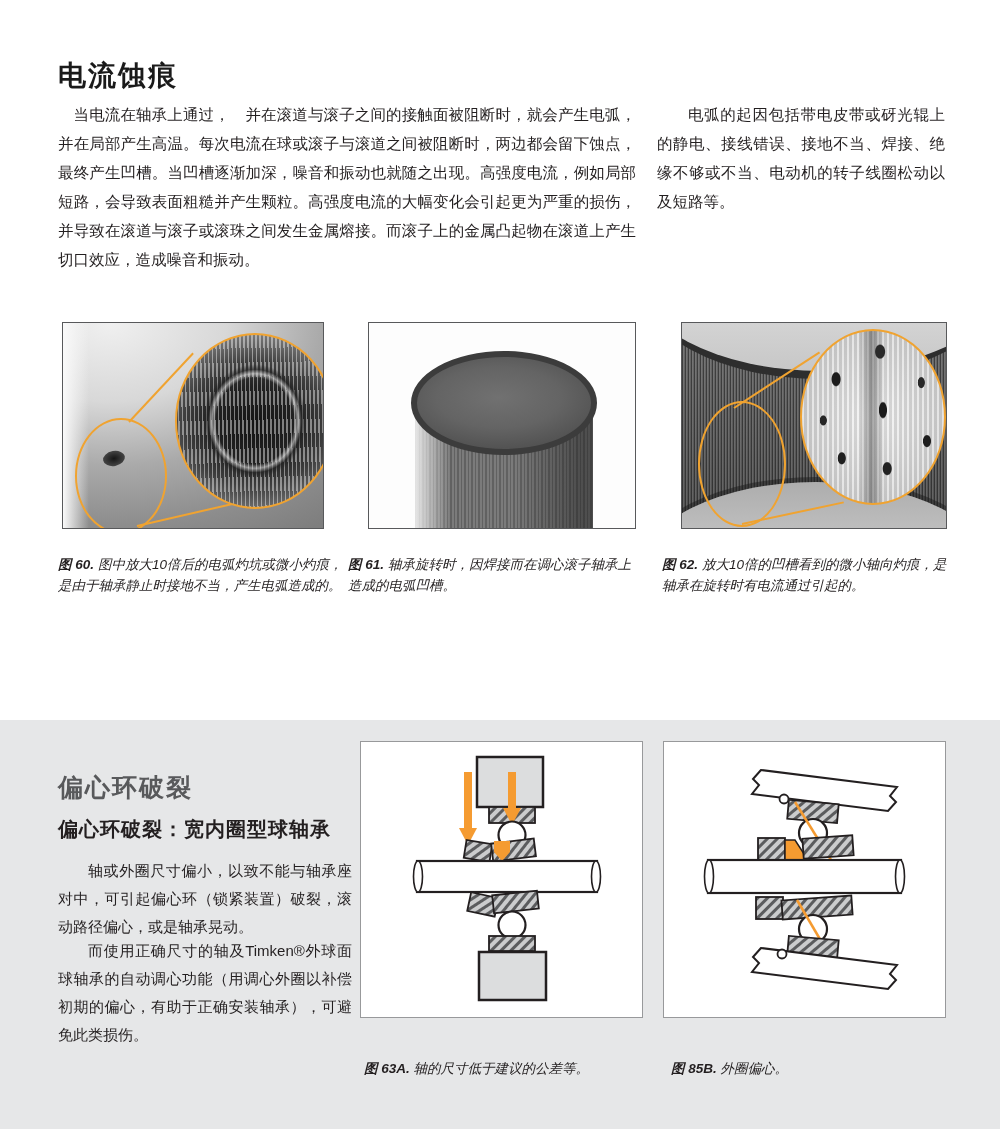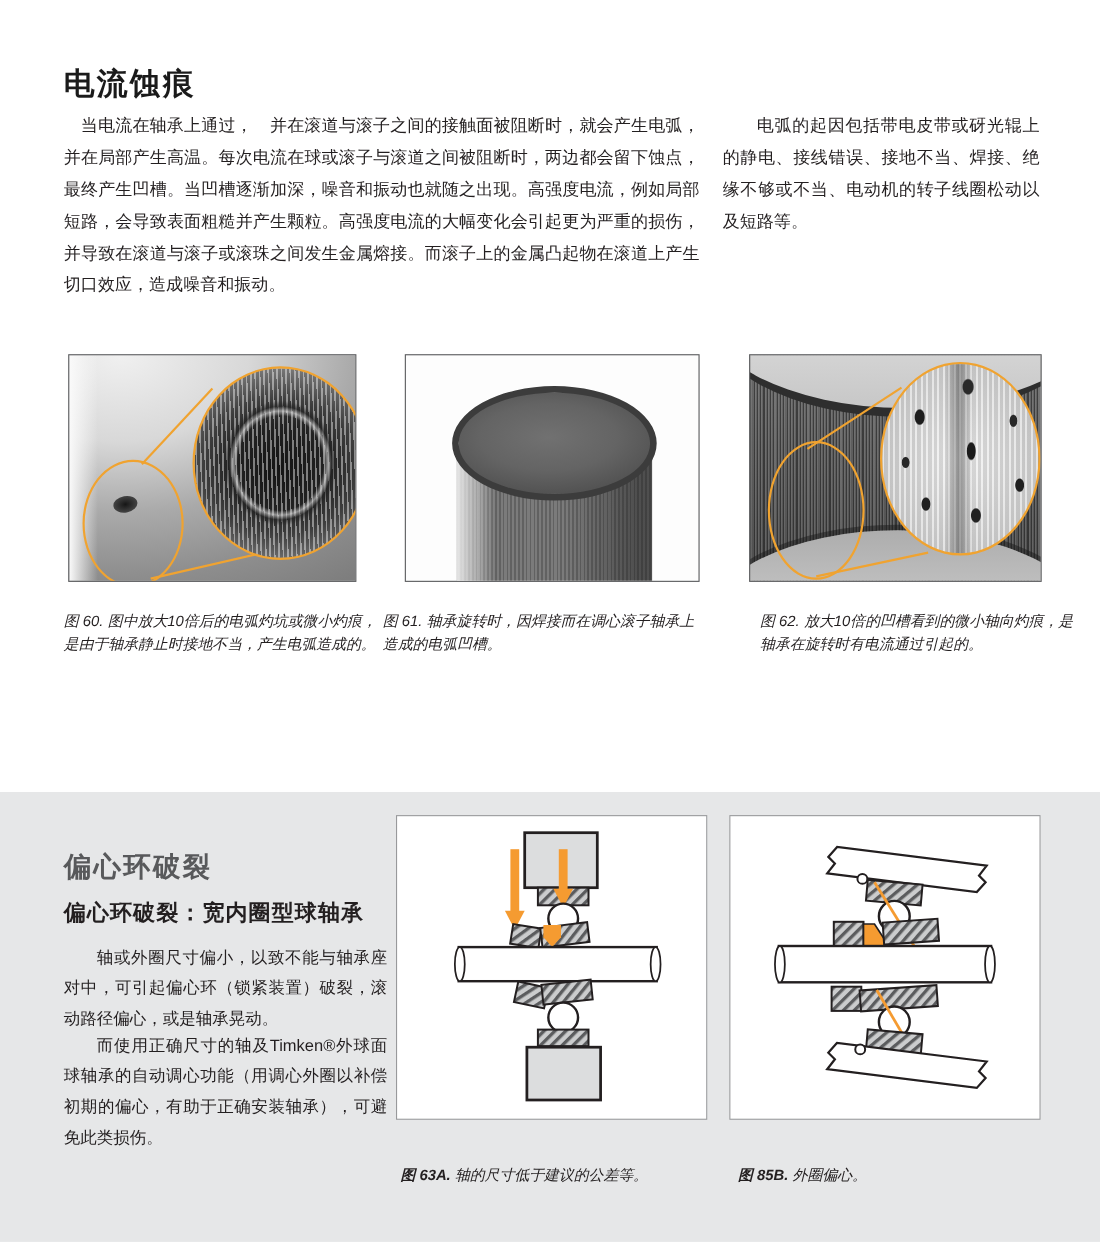--- a/index.html
+++ b/index.html
@@ -86,24 +86,24 @@
   }
   
   .arc{border-radius:50%;}
   #p62-top-dark{left:-44px;top:-142px;width:364px;height:198px;background:#2e2e2e;}
   #p62-top-light{left:-50px;top:-152px;width:380px;height:200px;background:linear-gradient(#fafafa,#c7c7c7);}
   #p62-bottom-light{left:-42px;bottom:-132px;width:352px;height:178px;background:linear-gradient(#adadad,#ececec);box-shadow:0 -5px 0 rgba(25,25,25,.5);}
   
   .cap{
     position:absolute;top:540px;font-size:13.5px;font-style:italic;line-height:21px;color:#231f20;text-align:left;
   }
-  .cap b{font-weight:normal;margin-right:4px;}
+  .cap b{font-weight:bold;margin-right:4px;}
   #cap60{left:58px;width:292px;}
   #cap61{left:348px;width:284px;}
-  #cap62{left:662px;width:292px;margin-left:29px;}
+  #cap62{left:662px;width:292px;}
   
   .gray-section{left:0;top:720px;width:1000px;height:409px;background:#e6e7e8;}
   .sec2-title{left:58px;top:750px;font-size:25px;font-weight:bold;letter-spacing:2px;color:#58595b;}
   .sec2-subtitle{left:58px;top:796px;font-size:20px;font-weight:bold;letter-spacing:1px;color:#231f20;}
   .sec2-para{font-size:15px;line-height:28px;text-indent:2em;text-align:justify;width:294px;left:58px;}
   #sec2-p1{top:842px;}
   #sec2-p2{top:922px;}
   .diagram-box{
     position:absolute;top:741px;width:281px;height:275px;background:#ffffff;border:1px solid #98999b;
   }

